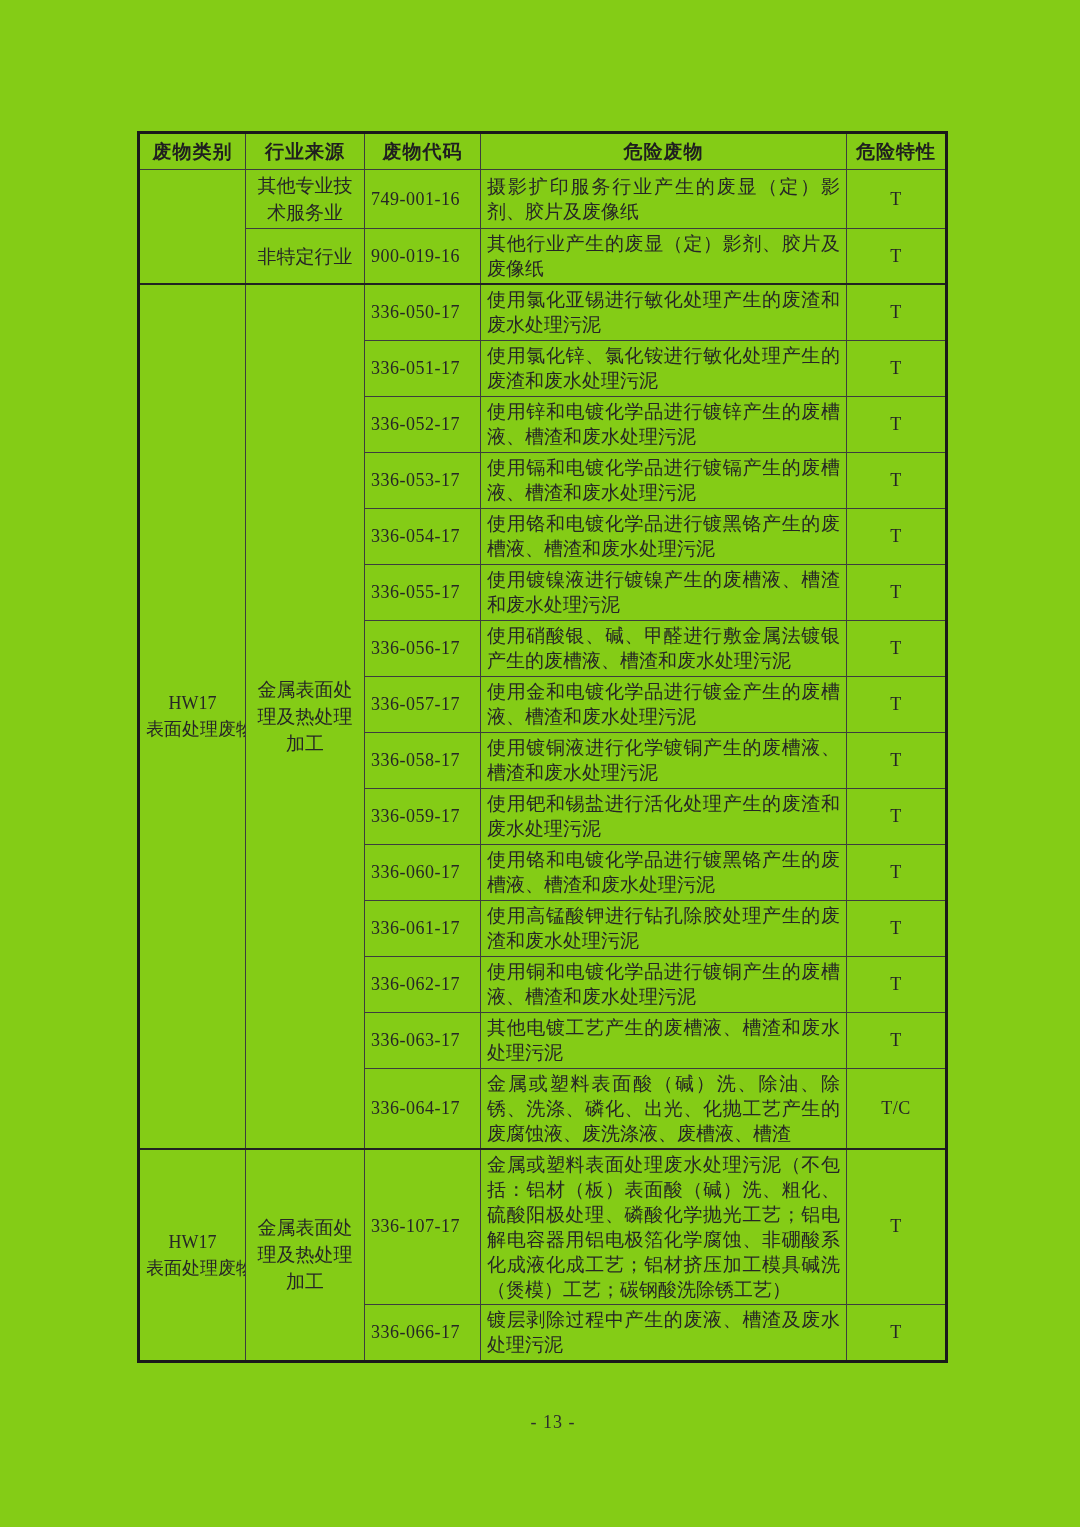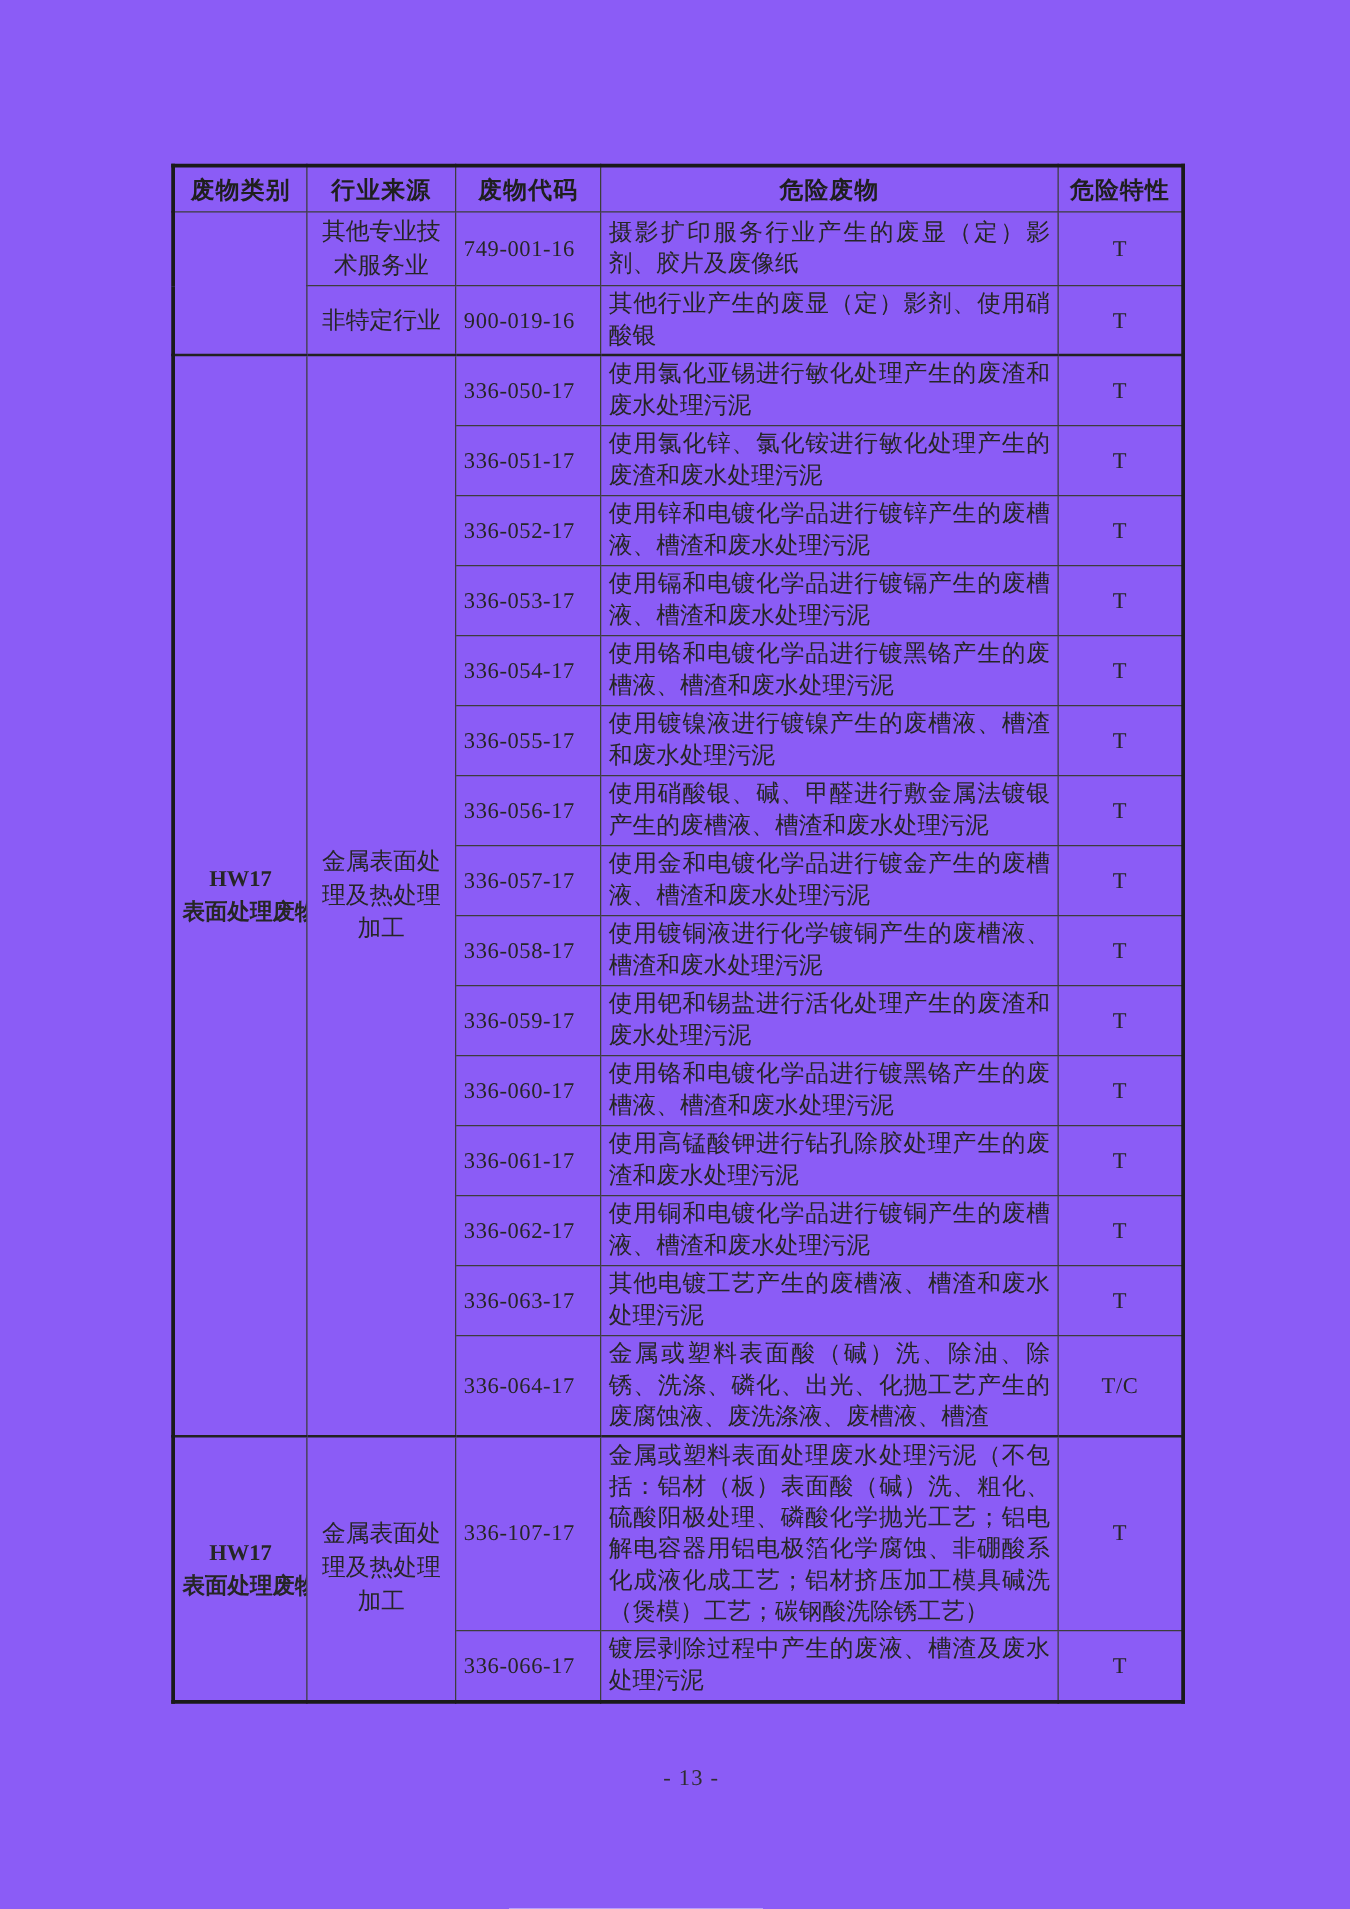--- a/index.html
+++ b/index.html
@@ -1,19 +1,19 @@
 <!DOCTYPE html>
 <html><head>
 <meta charset="utf-8">
 <style>
   html,body{margin:0;padding:0;background:#ffffff;}
   .page{
     position:relative;
     width:1080px;height:1527px;
-    background:#8b5cf6;
+    background:#84cc16;
     font-family:"Liberation Serif","DejaVu Serif",serif;
     color:#262626;
     overflow:hidden;
   }
   table.wtable{
     position:absolute;left:137px;top:131px;
     width:808px;
     border-collapse:collapse;
     table-layout:fixed;
     border:3px solid #1a1a1a;
@@ -32,21 +32,21 @@
   .r-h{height:37px;}
   .r-a1{height:55px;margin-top:24px;}
   .r-a2{height:54px;}
   .r-b{height:56px;}
   .r-b3{height:76px;}
   .r-c1{height:152px;}
   .r-c2{height:57px;}
   td.cat{
     text-align:center;font-size:18px;line-height:26px;padding:2px 1px;
   }
-  td.cat .catline{white-space:nowrap;font-weight:bold;}
+  td.cat .catline{white-space:nowrap;}
   td.ind{
     text-align:center;font-size:19px;line-height:27px;padding:2px 5px;
   }
   td.code{
     text-align:left;font-size:18px;letter-spacing:0.5px;padding:2px 2px;
     font-family:"Liberation Serif","DejaVu Serif",serif;
   }
   td.waste{
     text-align:justify;font-size:19px;line-height:25px;padding:3px 8px;
   }
@@ -84,21 +84,21 @@
     <tr class="r-a1">
       <td class="cat" rowspan="2"></td>
       <td class="ind">其他专业技术服务业</td>
       <td class="code">749-001-16</td>
       <td class="waste">摄影扩印服务行业产生的废显（定）影剂、胶片及废像纸</td>
       <td class="haz">T</td>
     </tr>
     <tr class="r-a2">
       <td class="ind">非特定行业</td>
       <td class="code">900-019-16</td>
-      <td class="waste">其他行业产生的废显（定）影剂、使用硝酸银</td>
+      <td class="waste">其他行业产生的废显（定）影剂、胶片及废像纸</td>
       <td class="haz">T</td>
     </tr>
 
     <tr class="r-b block-start">
       <td class="cat" rowspan="15">
         <div class="catline">HW17</div>
         <div class="catline">表面处理废物</div>
       </td>
       <td class="ind" rowspan="15">金属表面处理及热处理加工</td>
       <td class="code">336-050-17</td>

